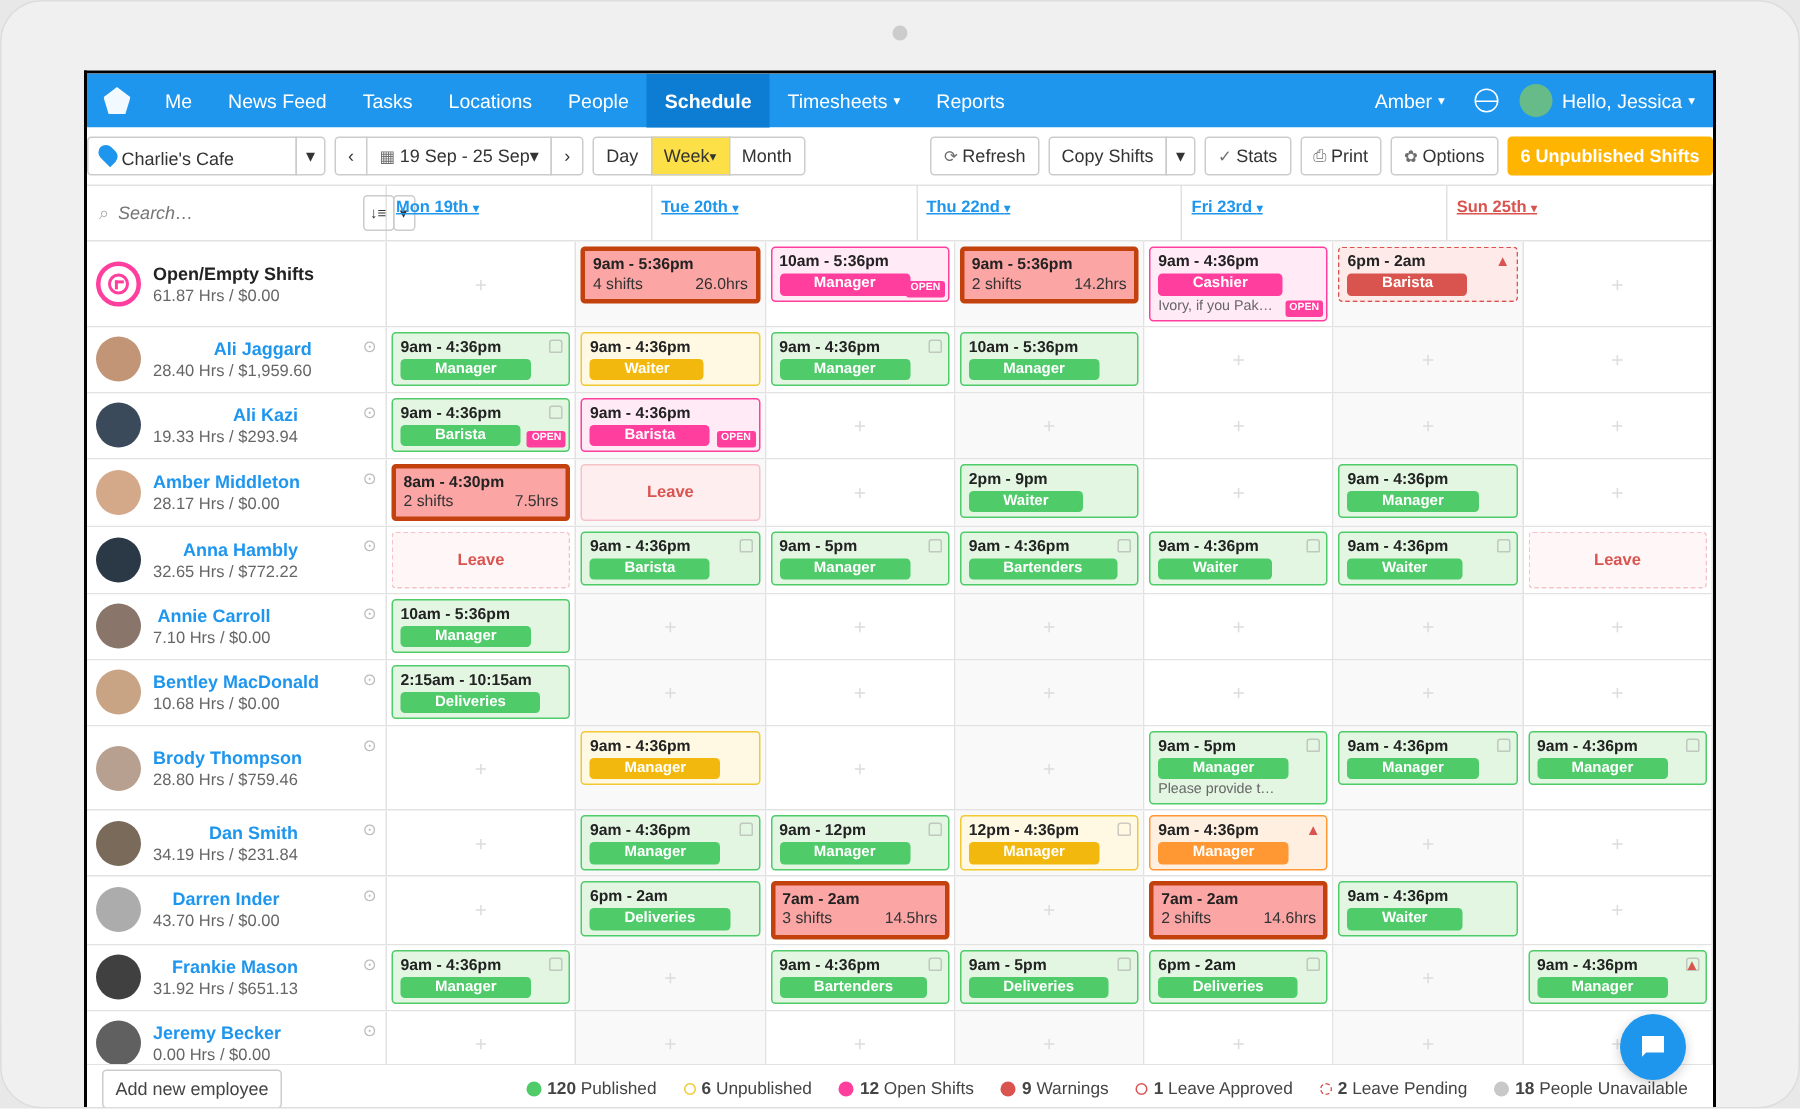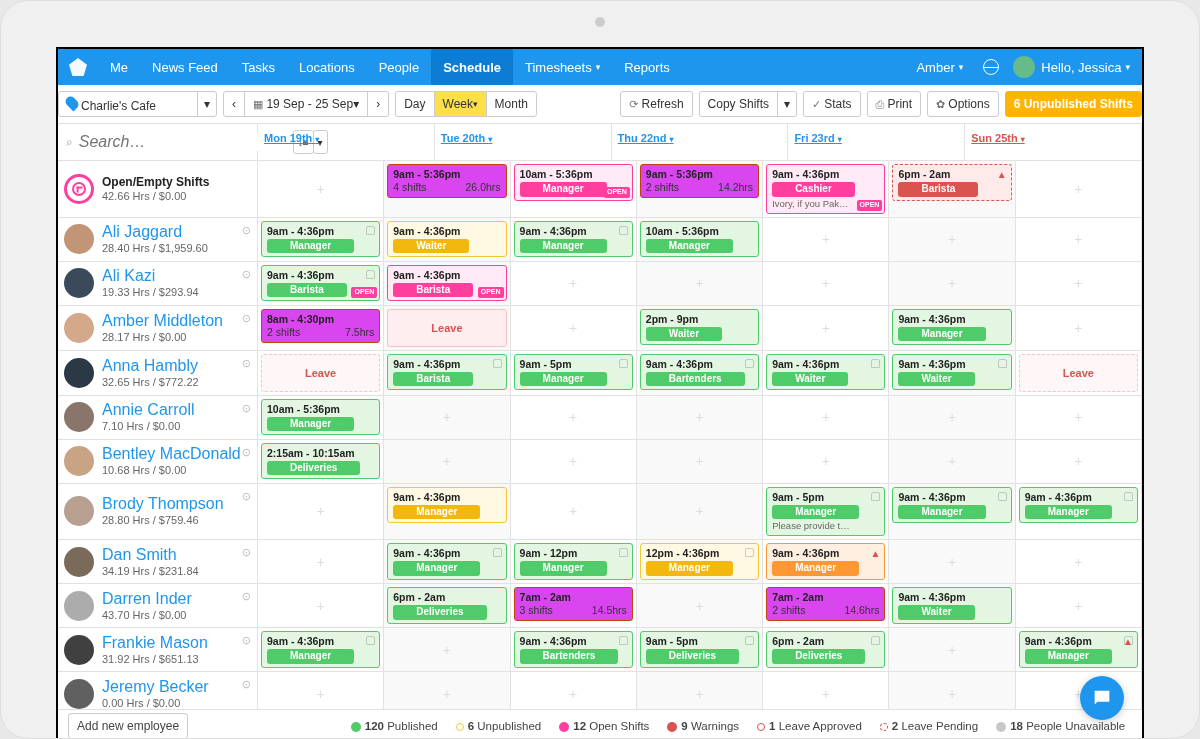--- a/index.html
+++ b/index.html
@@ -29,54 +29,54 @@
 .btn-group .btn:last-child { border-radius: 0 3px 3px 0; }
 .btn.active { background: #fde047; font-weight: 400; }
 .loc-btn { min-width: 140px; justify-content: space-between; }
 .pin-icon { width: 10px; height: 14px; background: #1e96ee; border-radius: 5px 5px 5px 0; transform: rotate(-45deg); display: inline-block; margin-right: 4px; }
 .btn-warn { background: #ffb400; border-color: #ffb400; color: #fff; font-weight: 600; }
 .ic { font-size: 11px; margin-right: 3px; opacity: .7; }
 
 
 .subbar { display: flex; border-bottom: 1px solid #e2e2e2; background: #fff; }
 .emp-head { width: 200px; display: flex; align-items: center; padding: 6px 8px; gap: 6px; border-right: 1px solid #e2e2e2; }
-.search-input { flex: 1; border: none; font-size: 16px; outline: none; font-style: italic; color: #888; }
+.search-input { flex: 1; border: none; font-size: 12px; outline: none; font-style: italic; color: #888; }
 .sort-btn { border: 1px solid #ccc; border-radius: 3px; height: 24px; padding: 0 4px; display: flex; align-items: center; font-size: 10px; }
 .day-head { flex: 1; padding: 8px 6px; font-size: 11px; font-weight: 600; color: #1e96ee; text-decoration: underline; border-right: 1px solid #e2e2e2; }
 .day-head.weekend { color: #d9534f; }
 
 
 .grid { overflow-y: auto; height: calc(100% - 36px - 39px - 33px - 33px); }
 .row { display: flex; border-bottom: 1px solid #e2e2e2; min-height: 44px; }
 .emp-cell { width: 200px; display: flex; align-items: center; padding: 4px 6px; border-right: 1px solid #e2e2e2; background: #fff; position: relative; }
 .avatar { width: 30px; height: 30px; border-radius: 50%; background: #999 center/cover; margin-right: 8px; flex-shrink: 0; }
 .avatar-ring { width: 30px; height: 30px; border-radius: 50%; border: 3px solid #ff3e9e; background: #fff; margin-right: 8px; flex-shrink: 0; display: flex; align-items: center; justify-content: center; }
 .clock { width: 14px; height: 14px; border: 2px solid #ff3e9e; border-radius: 50%; position: relative; }
 .clock::after { content: ""; position: absolute; left: 50%; top: 50%; width: 4px; height: 4px; border-top: 2px solid #ff3e9e; border-left: 2px solid #ff3e9e; transform: translate(-40%,-40%); }
-.emp-name { color: #1e96ee; font-size: 16px; font-weight: 400; display: block; }
+.emp-name { color: #1e96ee; font-size: 12px; font-weight: 700; display: block; text-align: right; }
 .emp-meta { color: #666; font-size: 11px; }
 .emp-menu { position: absolute; right: 6px; top: 6px; color: #bbb; font-size: 11px; }
 .cell { flex: 1; border-right: 1px solid #e2e2e2; padding: 3px; position: relative; background: #fff; min-width: 0; }
 .cell.alt { background: #f9f9f9; }
 .cell.add::after { content: "+"; color: #ddd; font-size: 14px; position: absolute; left: 50%; top: 50%; transform: translate(-50%,-50%); }
 
 .shift { border-radius: 3px; padding: 3px 5px; font-size: 10.5px; position: relative; line-height: 1.25; }
 .shift-time { font-weight: 600; color: #222; }
 .shift-tag { display: inline-block; border-radius: 3px; padding: 1px 23px; color: #fff; font-weight: 600; font-size: 10px; margin-top: 1px; }
 .shift-sub { color: #666; font-size: 9.5px; margin-top: 1px; }
 .lock { position: absolute; right: 4px; top: 4px; width: 9px; height: 9px; border: 1px solid #aaa; border-radius: 2px 2px 1px 1px; opacity: .6; }
 .warn { position: absolute; right: 4px; top: 4px; color: #d9534f; font-size: 10px; font-weight: bold; }
 .open-badge { position: absolute; right: 2px; bottom: 2px; background: #ff3e9e; color: #fff; font-size: 7px; font-weight: 700; padding: 1px 3px; border-radius: 2px; }
 
 .shift.green { background: #e2f6e2; border: 1px solid #4fcb6a; }
 .shift.yellow { background: #fff9e3; border: 1px solid #f2c935; }
 .shift.pink { background: #ffeaf5; border: 1px solid #ff3e9e; }
 .shift.red-dash { background: #ffeaea; border: 1px dashed #d9534f; }
 .shift.orange { background: #ffefe0; border: 1px solid #ff9833; }
-.shift.white { background: #d946ef; border: 1px solid #c2410c; }
+.shift.white { background: #fca5a5; border: 3px solid #c2410c; }
 .shift.summary { display: flex; justify-content: space-between; }
 .shift-sum-r { text-align: right; }
 
 .tag-green { background: #4fcb6a; }
 .tag-yellow { background: #f2b80d; }
 .tag-pink { background: #ff3e9e; }
 .tag-orange { background: #ff9833; }
 .tag-red { background: #d9534f; }
 
 .leave { background: #ffeef0; border: 1px solid #f5c2c7; border-radius: 3px; height: 100%; min-height: 38px; display: flex; align-items: center; justify-content: center; color: #d9534f; font-size: 11px; font-weight: 600; }
@@ -187,21 +187,21 @@
           <div class="day-head weekend">Sun 25th <span style="font-size:8px">▾</span></div>
         </div>
     </div>
 
     <div class="grid" id="grid">
         <div class="row">
           <div class="emp-cell">
             <div class="avatar-ring">
               <div class="clock"></div>
             </div>
-            <div><span style="font-weight:600;color:#222">Open/Empty Shifts</span><br><span class="emp-meta">42.66 Hrs / $0.00</span></div>
+            <div><span style="font-weight:600;color:#222">Open/Empty Shifts</span><br><span class="emp-meta">61.87 Hrs / $0.00</span></div>
           </div>
           <div class="cell add"></div>
           <div class="cell alt">
             <div class="shift white summary">
               <div>
                 <div class="shift-time">9am - 5:36pm</div>
                 <div>4 shifts</div>
               </div>
               <div class="shift-sum-r">
                 <div>&nbsp;</div>

